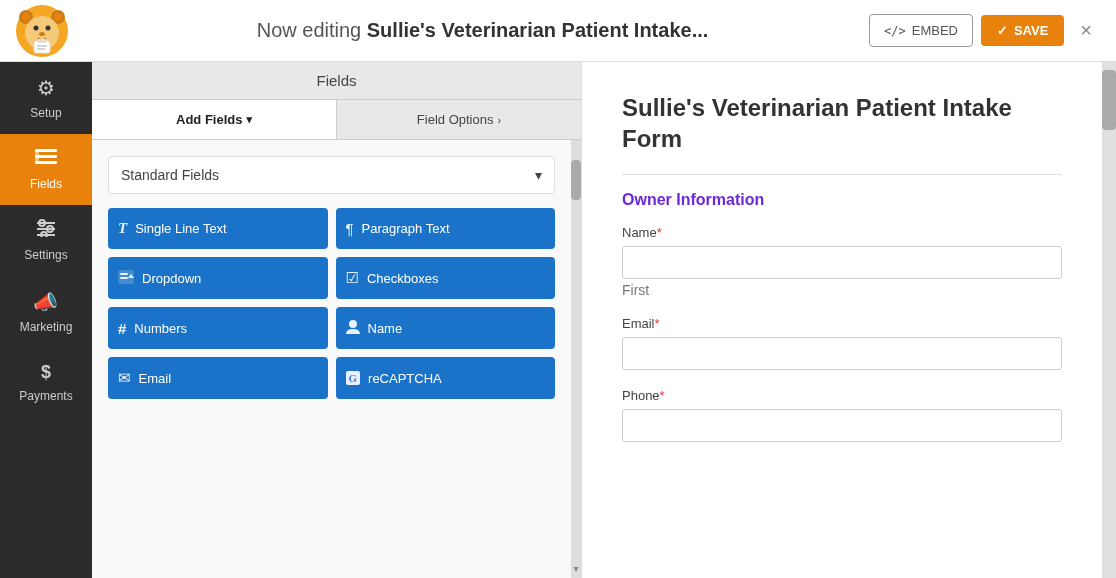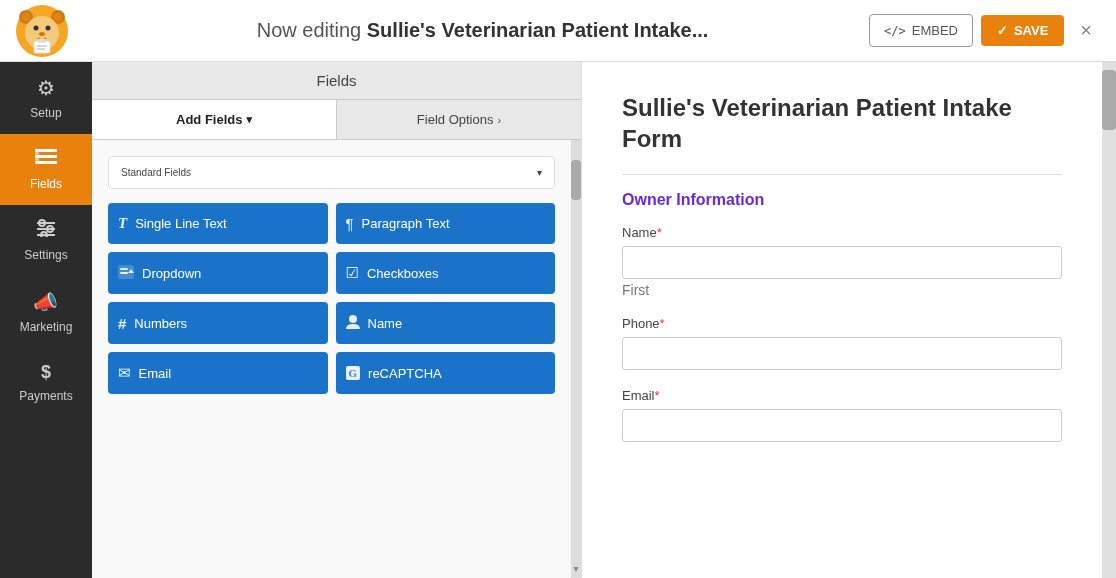--- a/index.html
+++ b/index.html
@@ -161,21 +161,21 @@
     .standard-fields-header {
       display: flex;
       align-items: center;
       justify-content: space-between;
       padding: 10px 12px;
       border: 1px solid #ddd;
       border-radius: 4px;
       background: #fff;
       margin-bottom: 14px;
       cursor: pointer;
-      font-size: 10px;
+      font-size: 14px;
       color: #444;
     }
 
     
     .field-buttons-grid {
       display: grid;
       grid-template-columns: 1fr 1fr;
       gap: 8px;
     }
     .field-btn {
@@ -474,31 +474,31 @@
         <div class="name-inputs">
           <div class="name-input-wrap">
             <input type="text" class="form-input" value="" style="">
             <div class="name-sub-label">First</div>
           </div>
         </div>
       </div>
 
       <div class="form-field-group">
         <label class="form-label">
+          <span>Email</span><span class="required">*</span>
+        </label>
+        <input type="email" class="form-input-full" value="" style="">
+      </div>
+
+      <div class="form-field-group">
+        <label class="form-label">
           <span>Phone</span><span class="required">*</span>
         </label>
         <input type="tel" class="form-input-full" value="" style="width: 100%; border: 1px solid rgb(204, 204, 204); padding: 8px 10px; border-radius: 3px;">
       </div>
-
-      <div class="form-field-group">
-        <label class="form-label">
-          <span>Email</span><span class="required">*</span>
-        </label>
-        <input type="email" class="form-input-full" value="" style="">
-      </div>
     </div>
 
     <div class="right-scrollbar">
       <div class="right-scrollbar-thumb"></div>
     </div>
   </div>
 
 </div>
 
 </body></html>

